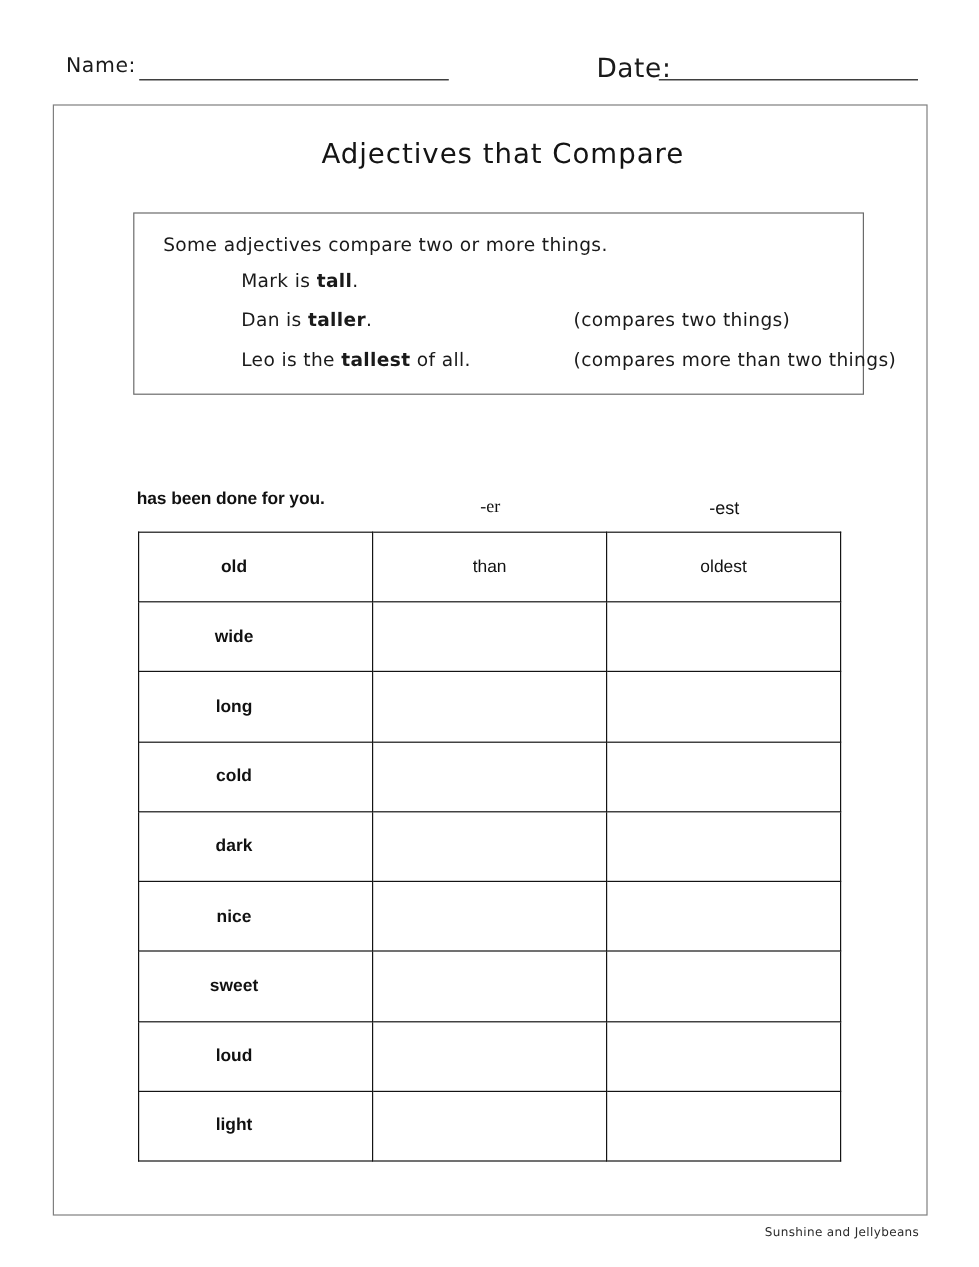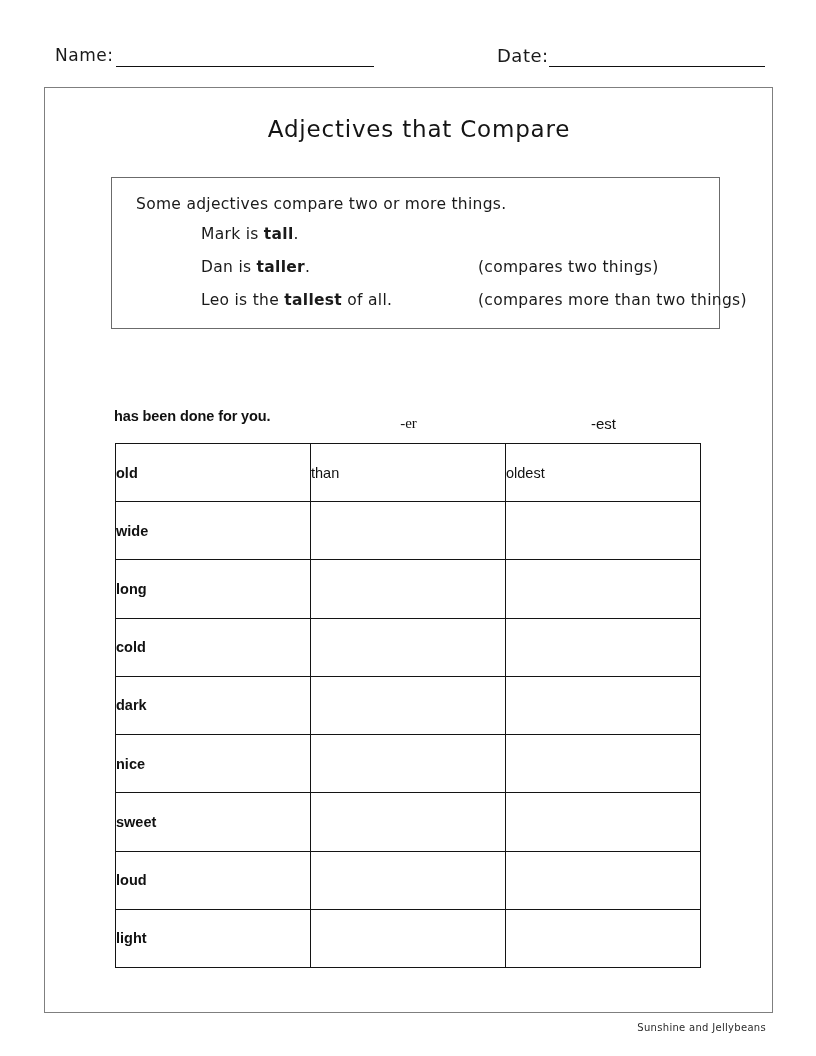--- a/index.html
+++ b/index.html
@@ -8,21 +8,21 @@
     width: 816px; height: 1056px;
     position: relative;
     font-family: "DejaVu Sans", sans-serif;
     color: #1a1a1a;
     overflow: hidden;
   }
 
   
   .name-label { position: absolute; left: 55px; top: 45px; font-size: 17px; letter-spacing: 0.5px; }
   .name-line  { position: absolute; left: 116px; top: 48px; width: 258px; height: 19px; border-bottom: 1.7px solid #111; }
-  .date-label { position: absolute; left: 497px; top: 45px; font-size: 18px; letter-spacing: 0.5px; }
+  .date-label { position: absolute; left: 497px; top: 45px; font-size: 22px; letter-spacing: 0.5px; }
   .date-line  { position: absolute; left: 549px; top: 48px; width: 216px; height: 19px; border-bottom: 1.7px solid #111; }
 
   
   .page-frame {
     position: absolute; left: 44px; top: 87px;
     width: 729px; height: 926px;
     border: 1.5px solid #7f7f7f;
     background: #ffffff;
   }
 
@@ -71,21 +71,21 @@
   
   .chart-table-wrap { position: absolute; left: 115px; top: 443px; width: 586px; height: 525px; }
   table.chart {
     width: 100%; height: 100%;
     border-collapse: collapse; table-layout: fixed;
   }
   table.chart td {
     border: 1.6px solid #141414;
     font-family: "Liberation Sans", sans-serif;
     font-size: 14.5px; color: #111;
-    text-align: left; vertical-align: middle;
+    text-align: center; vertical-align: middle;
     background: #ffffff;
   }
   table.chart td.base-cell { font-weight: bold; padding-right: 36px; }
 
   
   .footer-credit {
     position: absolute; right: 50px; top: 1022px;
     font-size: 10px; letter-spacing: 0.3px;
     color: #2b2b2b;
   }

